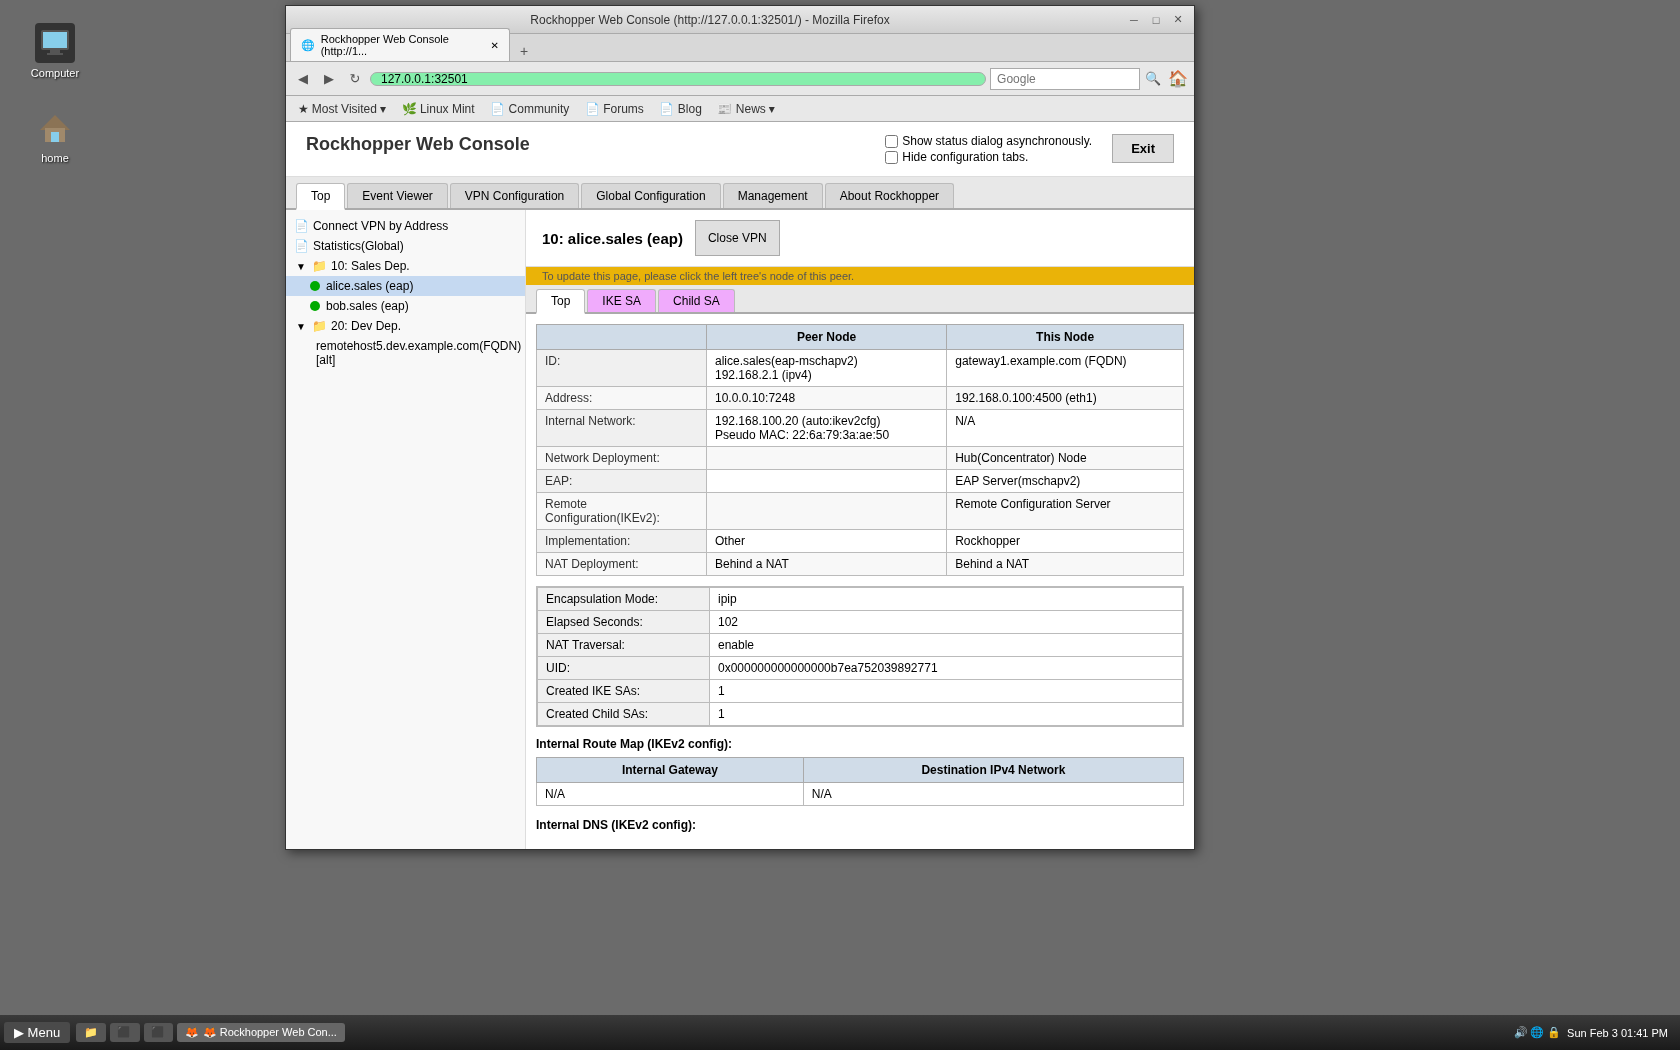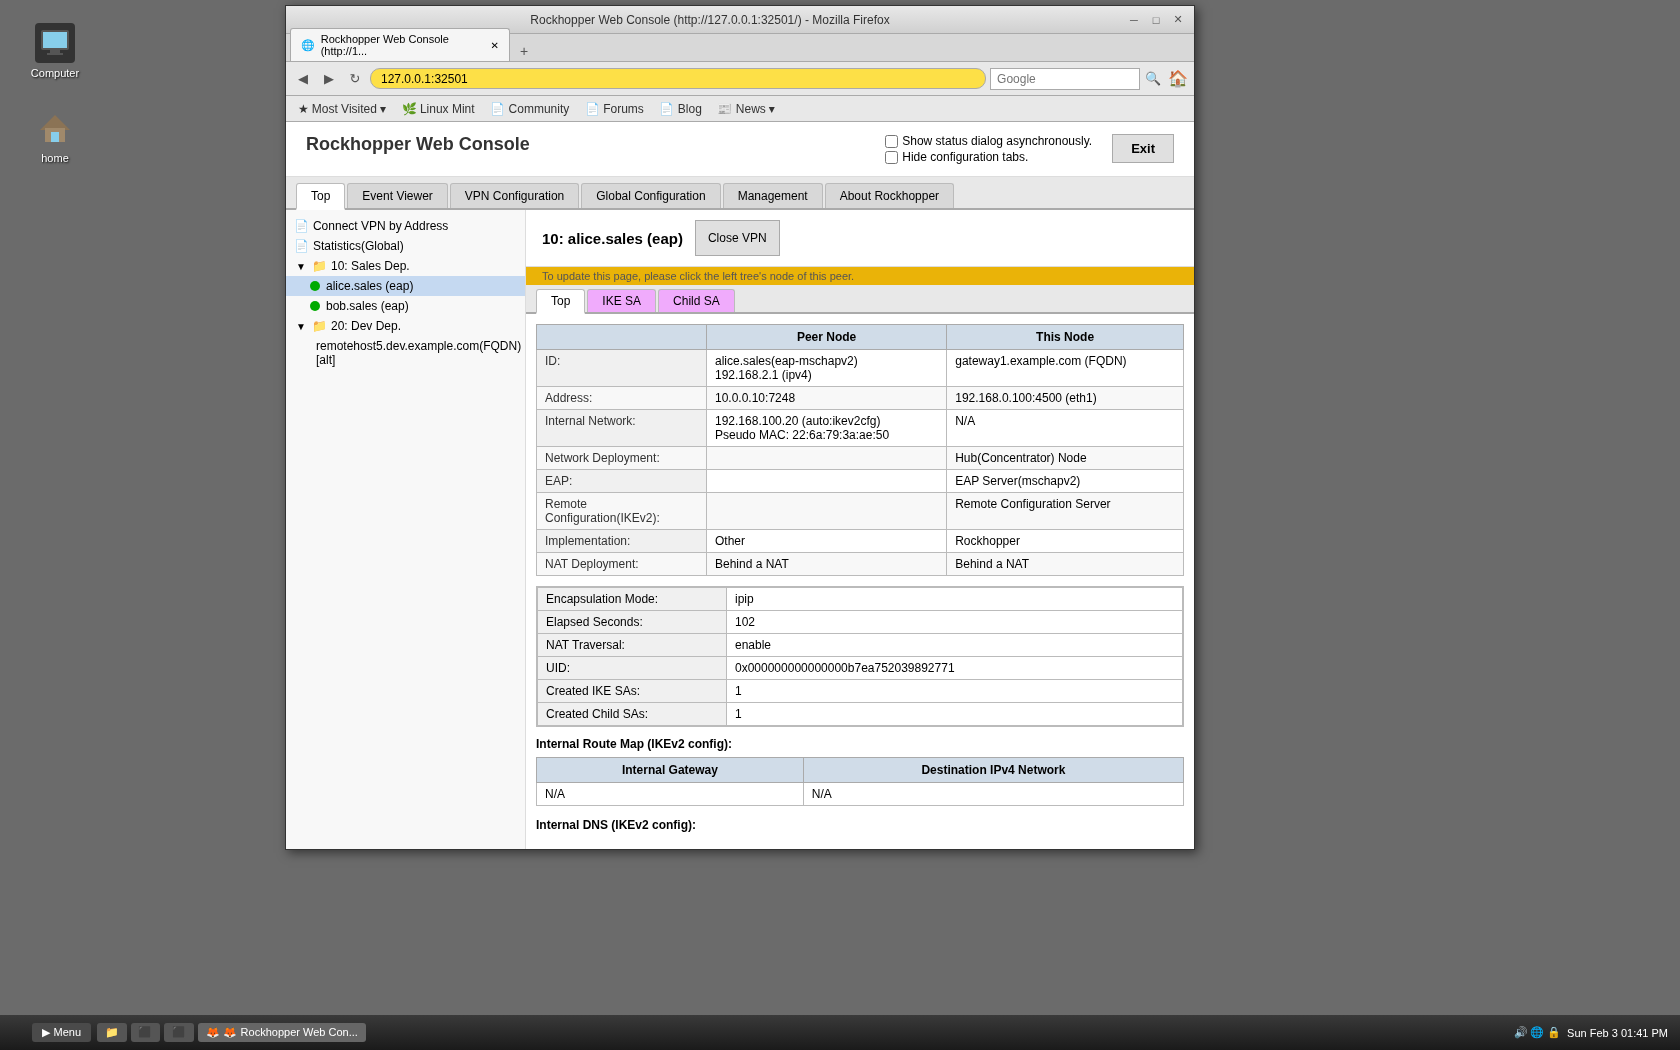--- a/index.html
+++ b/index.html
@@ -47,24 +47,23 @@
       display: flex;
       align-items: center;
       padding: 0 4px;
       z-index: 100;
     }
     .taskbar-start {
       background: #4a4a4a;
       color: white;
       padding: 3px 10px;
       border-radius: 3px;
-      font-size: 11px;
+      font-size: 13px;
       cursor: pointer;
       margin-right: 6px;
-      margin-left: 28px;
     }
     .taskbar-item {
       background: #555;
       color: white;
       padding: 3px 8px;
       border-radius: 3px;
       font-size: 11px;
       cursor: pointer;
       margin-right: 4px;
       display: flex;
@@ -172,26 +171,26 @@
       display: flex;
       align-items: center;
       justify-content: center;
       cursor: pointer;
       color: #555;
       font-size: 13px;
       border-radius: 3px;
     }
     .address-input {
       flex: 1;
-      height: 21px;
+      height: 14px;
       border: 1px solid #aaa;
       border-radius: 10px;
       padding: 2px 10px;
       font-size: 12px;
-      background: #fde047;
+      background: #86efac;
       outline: none;
     }
     .search-box {
       width: 150px;
       height: 22px;
       border: 1px solid #aaa;
       padding: 0 6px;
       font-size: 12px;
       background: white;
       outline: none;
@@ -441,21 +440,21 @@
       border-collapse: collapse;
       width: 100%;
       font-size: 12px;
     }
     .info-box td {
       border: 1px solid #bbb;
       padding: 4px 8px;
     }
     .info-box td:first-child {
       background: #f0f0f0;
-      width: 189px;
+      width: 172px;
     }
 
     
     .route-table {
       border-collapse: collapse;
       width: 100%;
       font-size: 12px;
       border: 1px solid #bbb;
       margin-top: 6px;
     }

